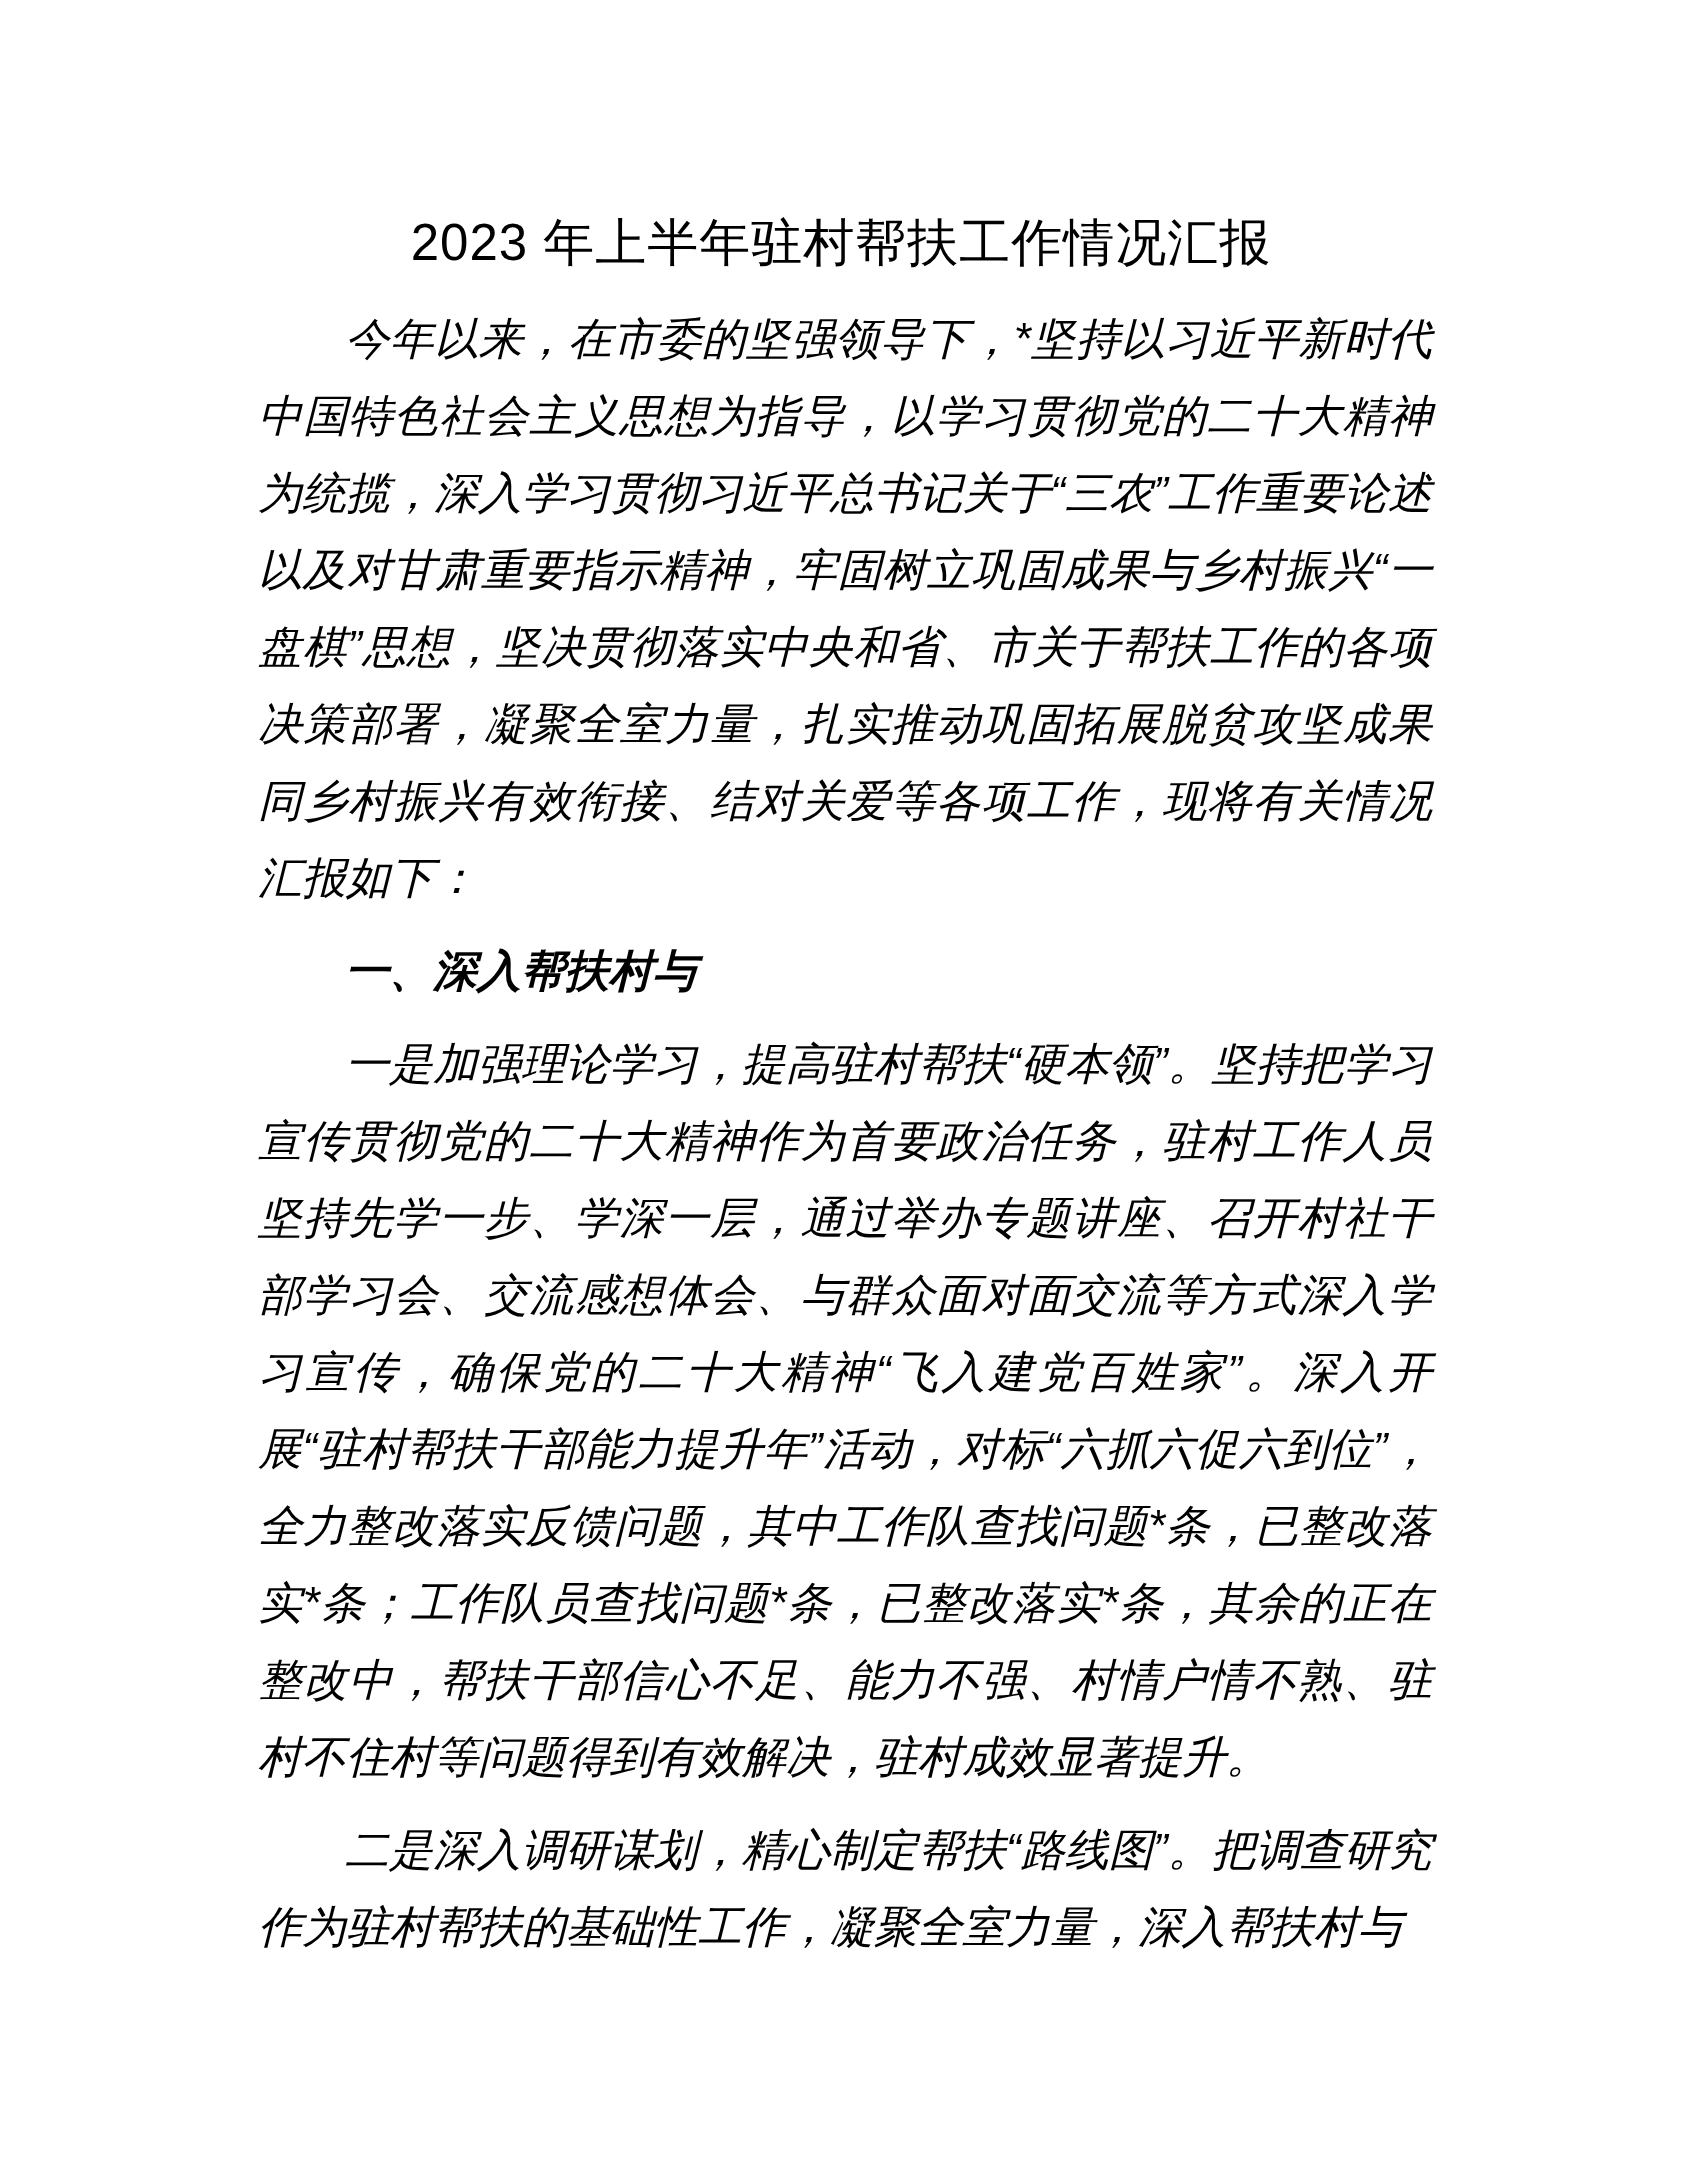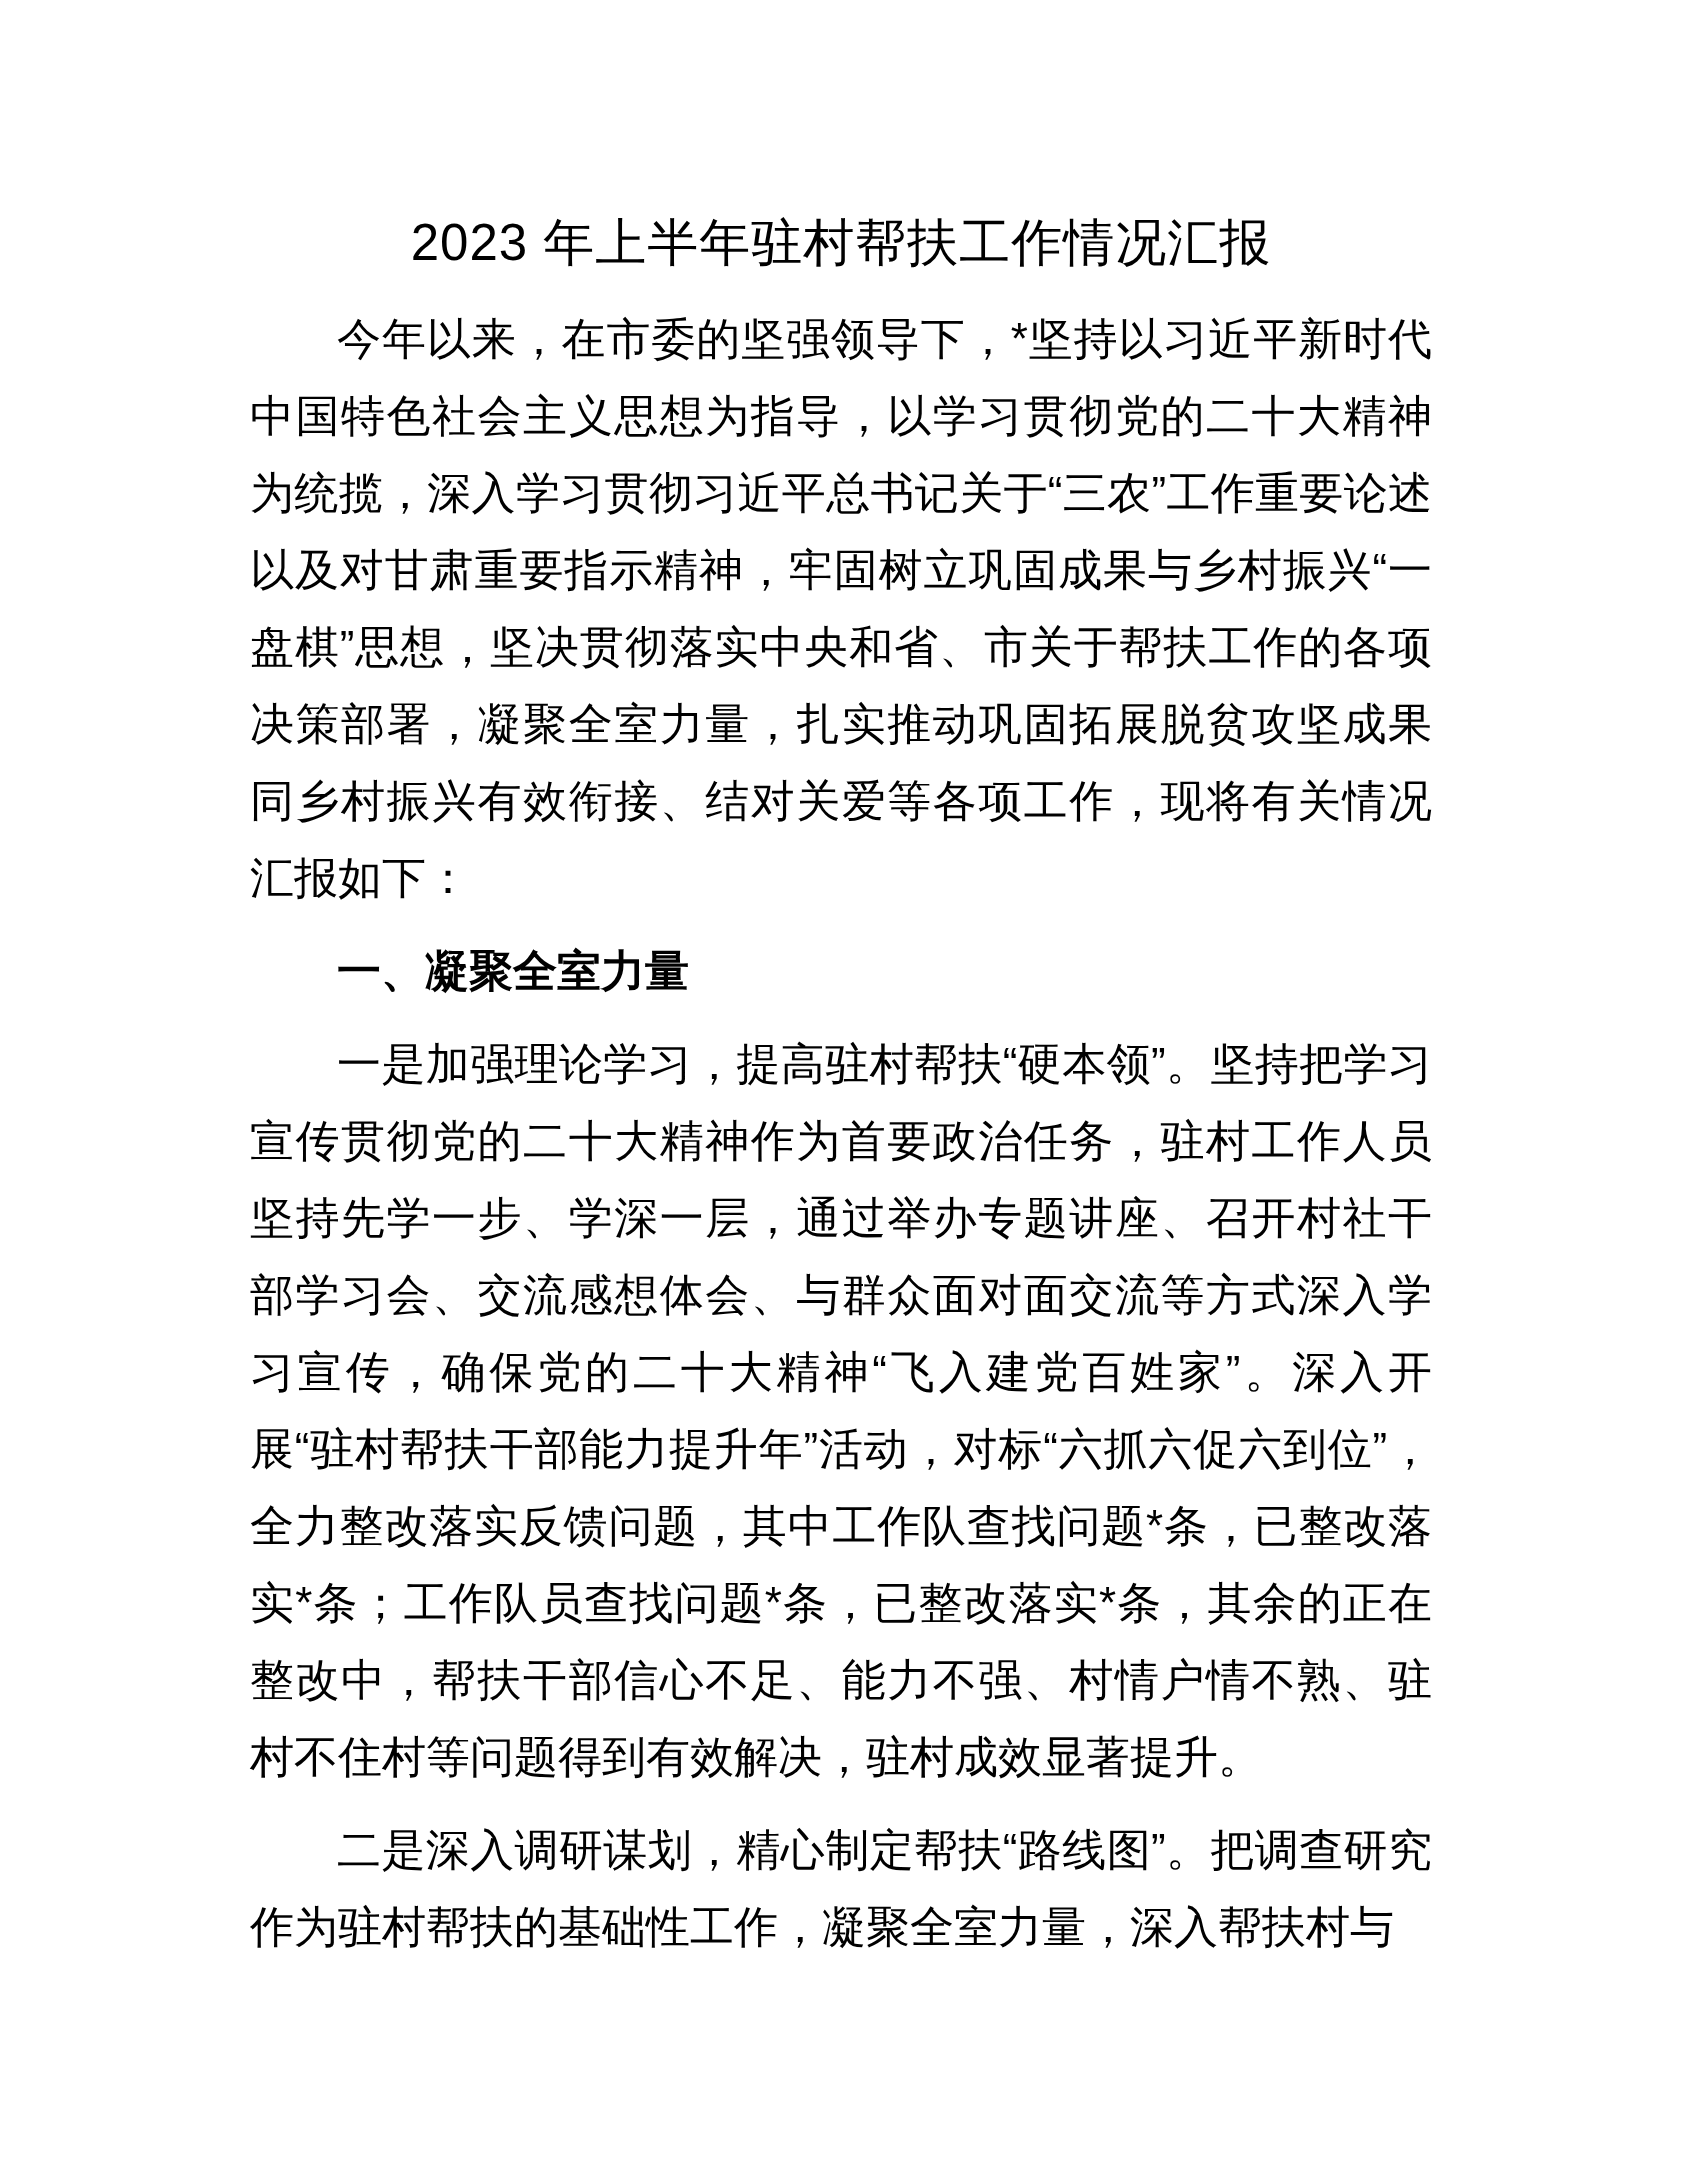--- a/index.html
+++ b/index.html
@@ -28,38 +28,39 @@
     line-height: 79px;
     text-align: center;
     margin: 0 0 18px 0;
     letter-spacing: 1px;
   }
   .para {
     font-size: 44px;
     line-height: 77px;
     text-align: justify;
     text-indent: 87px;
-    margin: 0 0 16px 0;
+    margin: 0 0 16px 8px;
     letter-spacing: 0;
+    font-style: italic;
   }
   .para.heading {
     font-weight: bold;
     text-align: left;
   }
   .para:last-child {
     margin-bottom: 0;
   }
 </style>
 </head>
 <body>
 
 <div class="page">
   <div class="content">
     <h1 class="doc-title">2023 年上半年驻村帮扶工作情况汇报</h1>
     <div class="doc-body">
         <div class="para">今年以来，在市委的坚强领导下，*坚持以习近平新时代中国特色社会主义思想为指导，以学习贯彻党的二十大精神为统揽，深入学习贯彻习近平总书记关于“三农”工作重要论述以及对甘肃重要指示精神，牢固树立巩固成果与乡村振兴“一盘棋”思想，坚决贯彻落实中央和省、市关于帮扶工作的各项决策部署，凝聚全室力量，扎实推动巩固拓展脱贫攻坚成果同乡村振兴有效衔接、结对关爱等各项工作，现将有关情况汇报如下：</div>
-        <div class="para heading">一、凝聚全室力量</div>
+        <div class="para heading">一、深入帮扶村与</div>
         <div class="para">一是加强理论学习，提高驻村帮扶“硬本领”。坚持把学习宣传贯彻党的二十大精神作为首要政治任务，驻村工作人员坚持先学一步、学深一层，通过举办专题讲座、召开村社干部学习会、交流感想体会、与群众面对面交流等方式深入学习宣传，确保党的二十大精神“飞入建党百姓家”。深入开展“驻村帮扶干部能力提升年”活动，对标“六抓六促六到位”，全力整改落实反馈问题，其中工作队查找问题*条，已整改落实*条；工作队员查找问题*条，已整改落实*条，其余的正在整改中，帮扶干部信心不足、能力不强、村情户情不熟、驻村不住村等问题得到有效解决，驻村成效显著提升。</div>
         <div class="para">二是深入调研谋划，精心制定帮扶“路线图”。把调查研究作为驻村帮扶的基础性工作，凝聚全室力量，深入帮扶村与</div>
       </div>
   </div>
 </div>
 
 
 </body></html>

